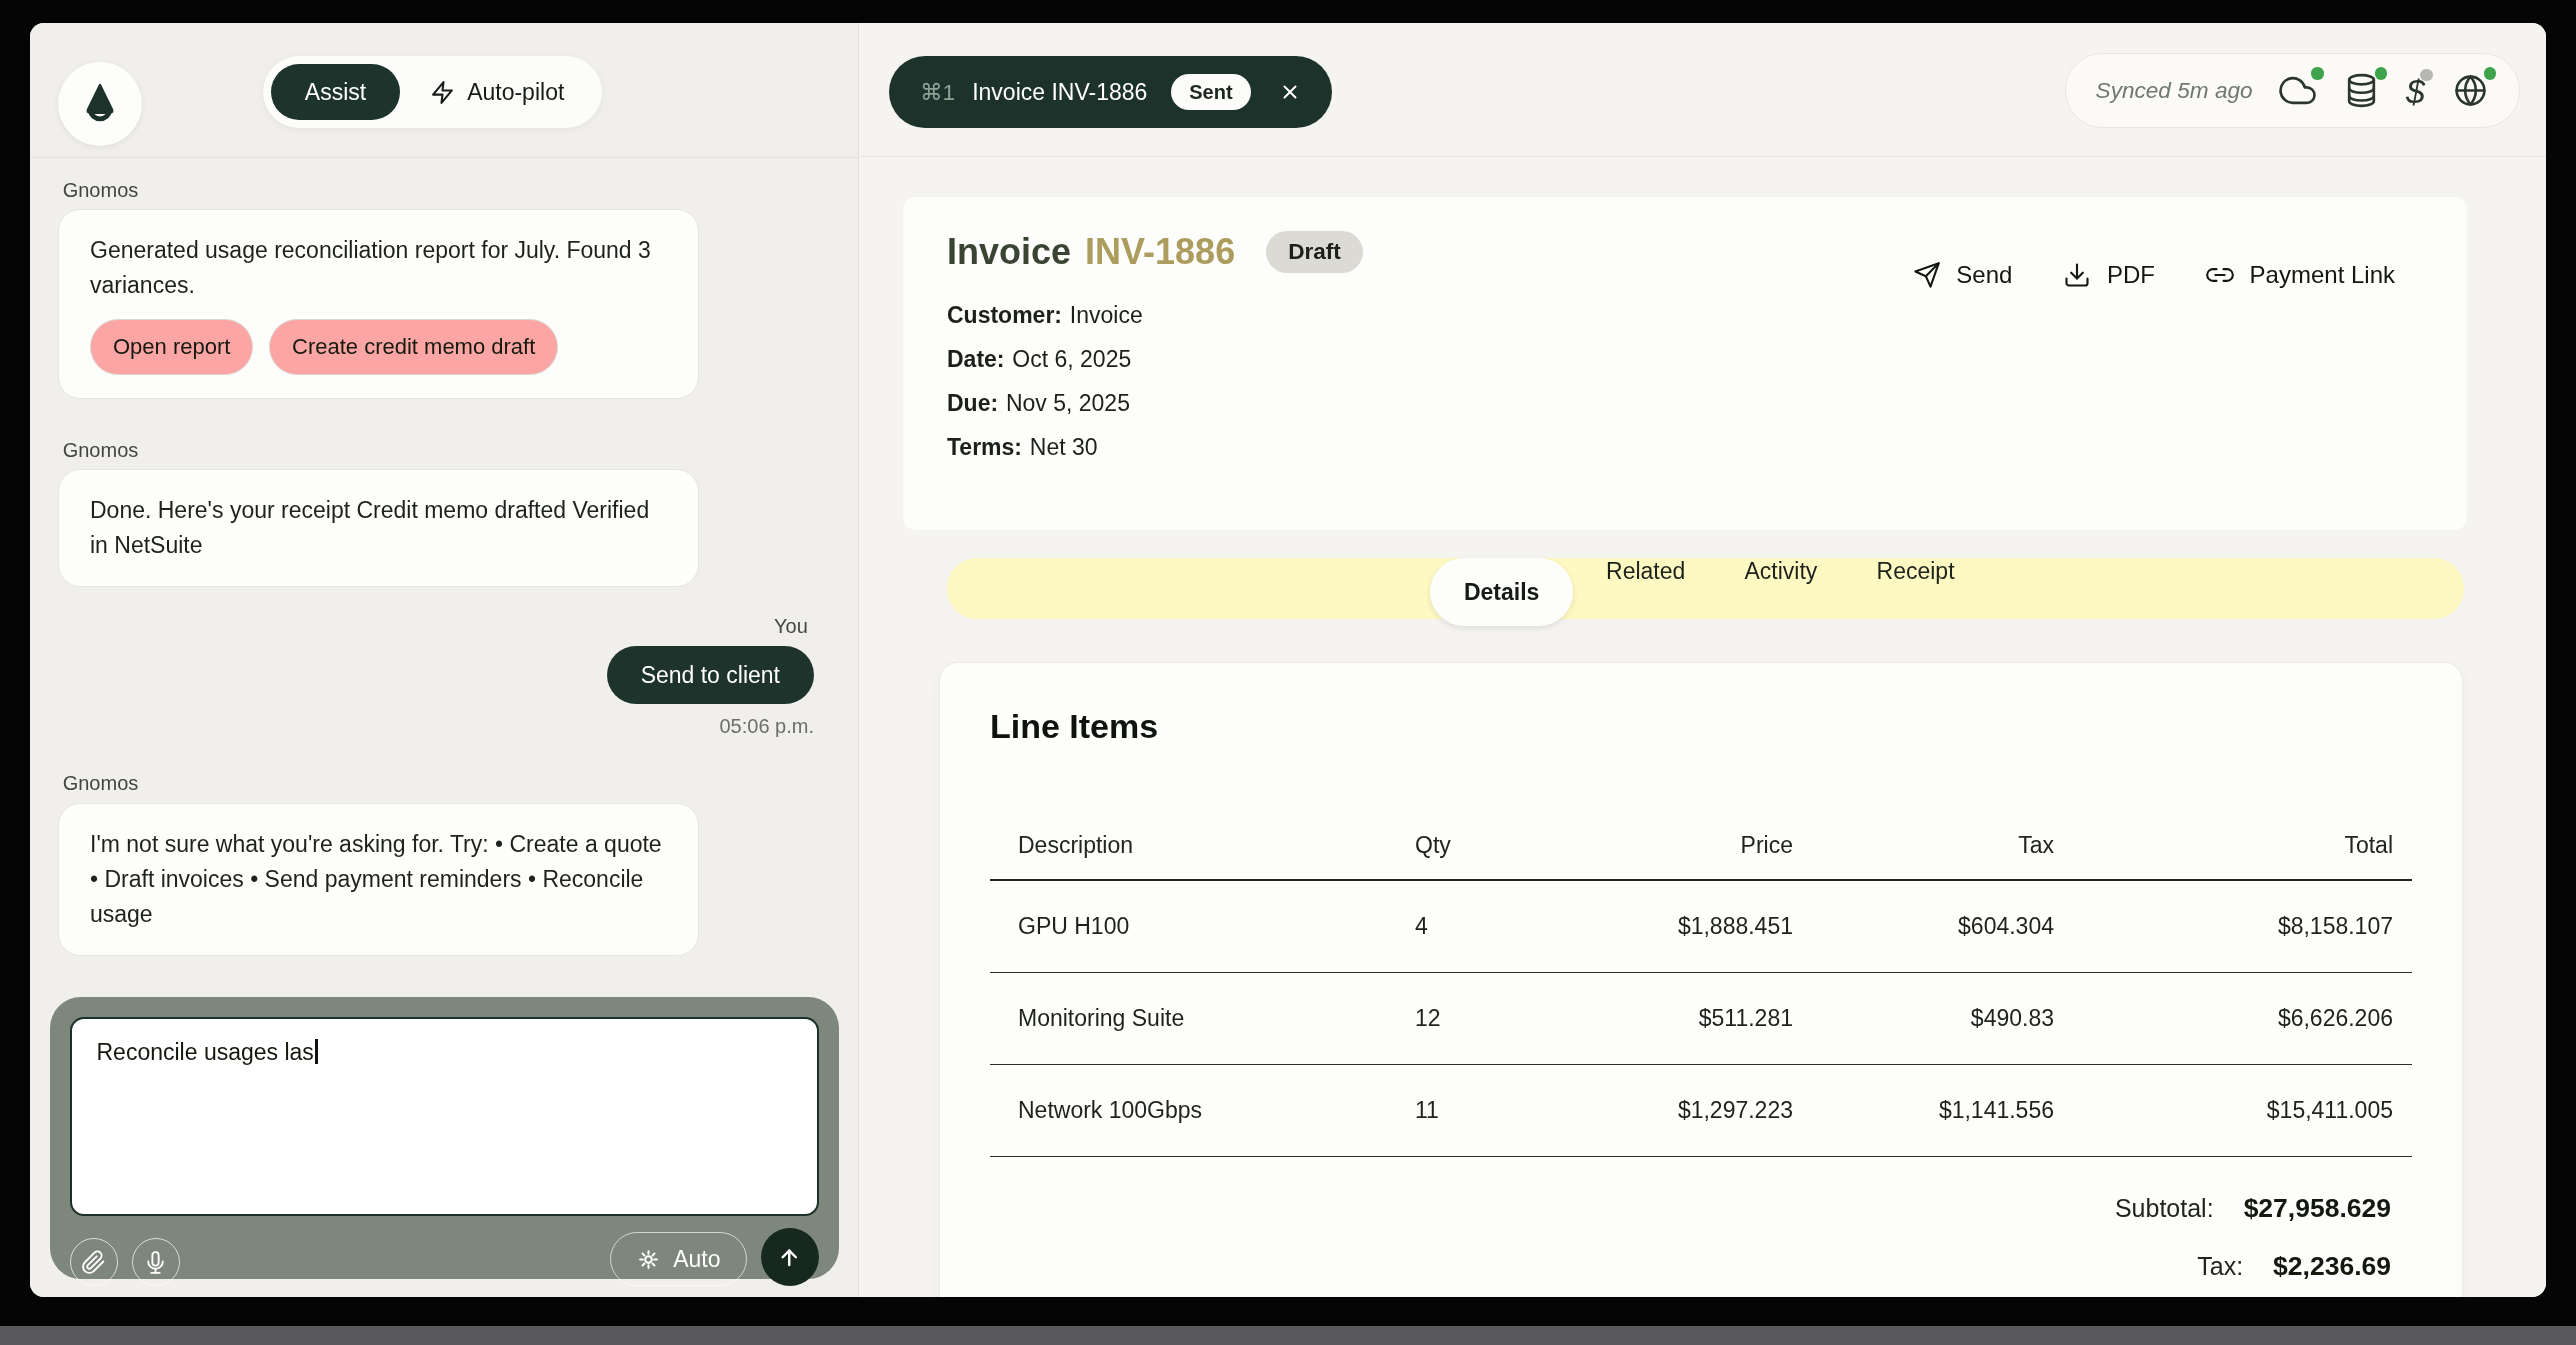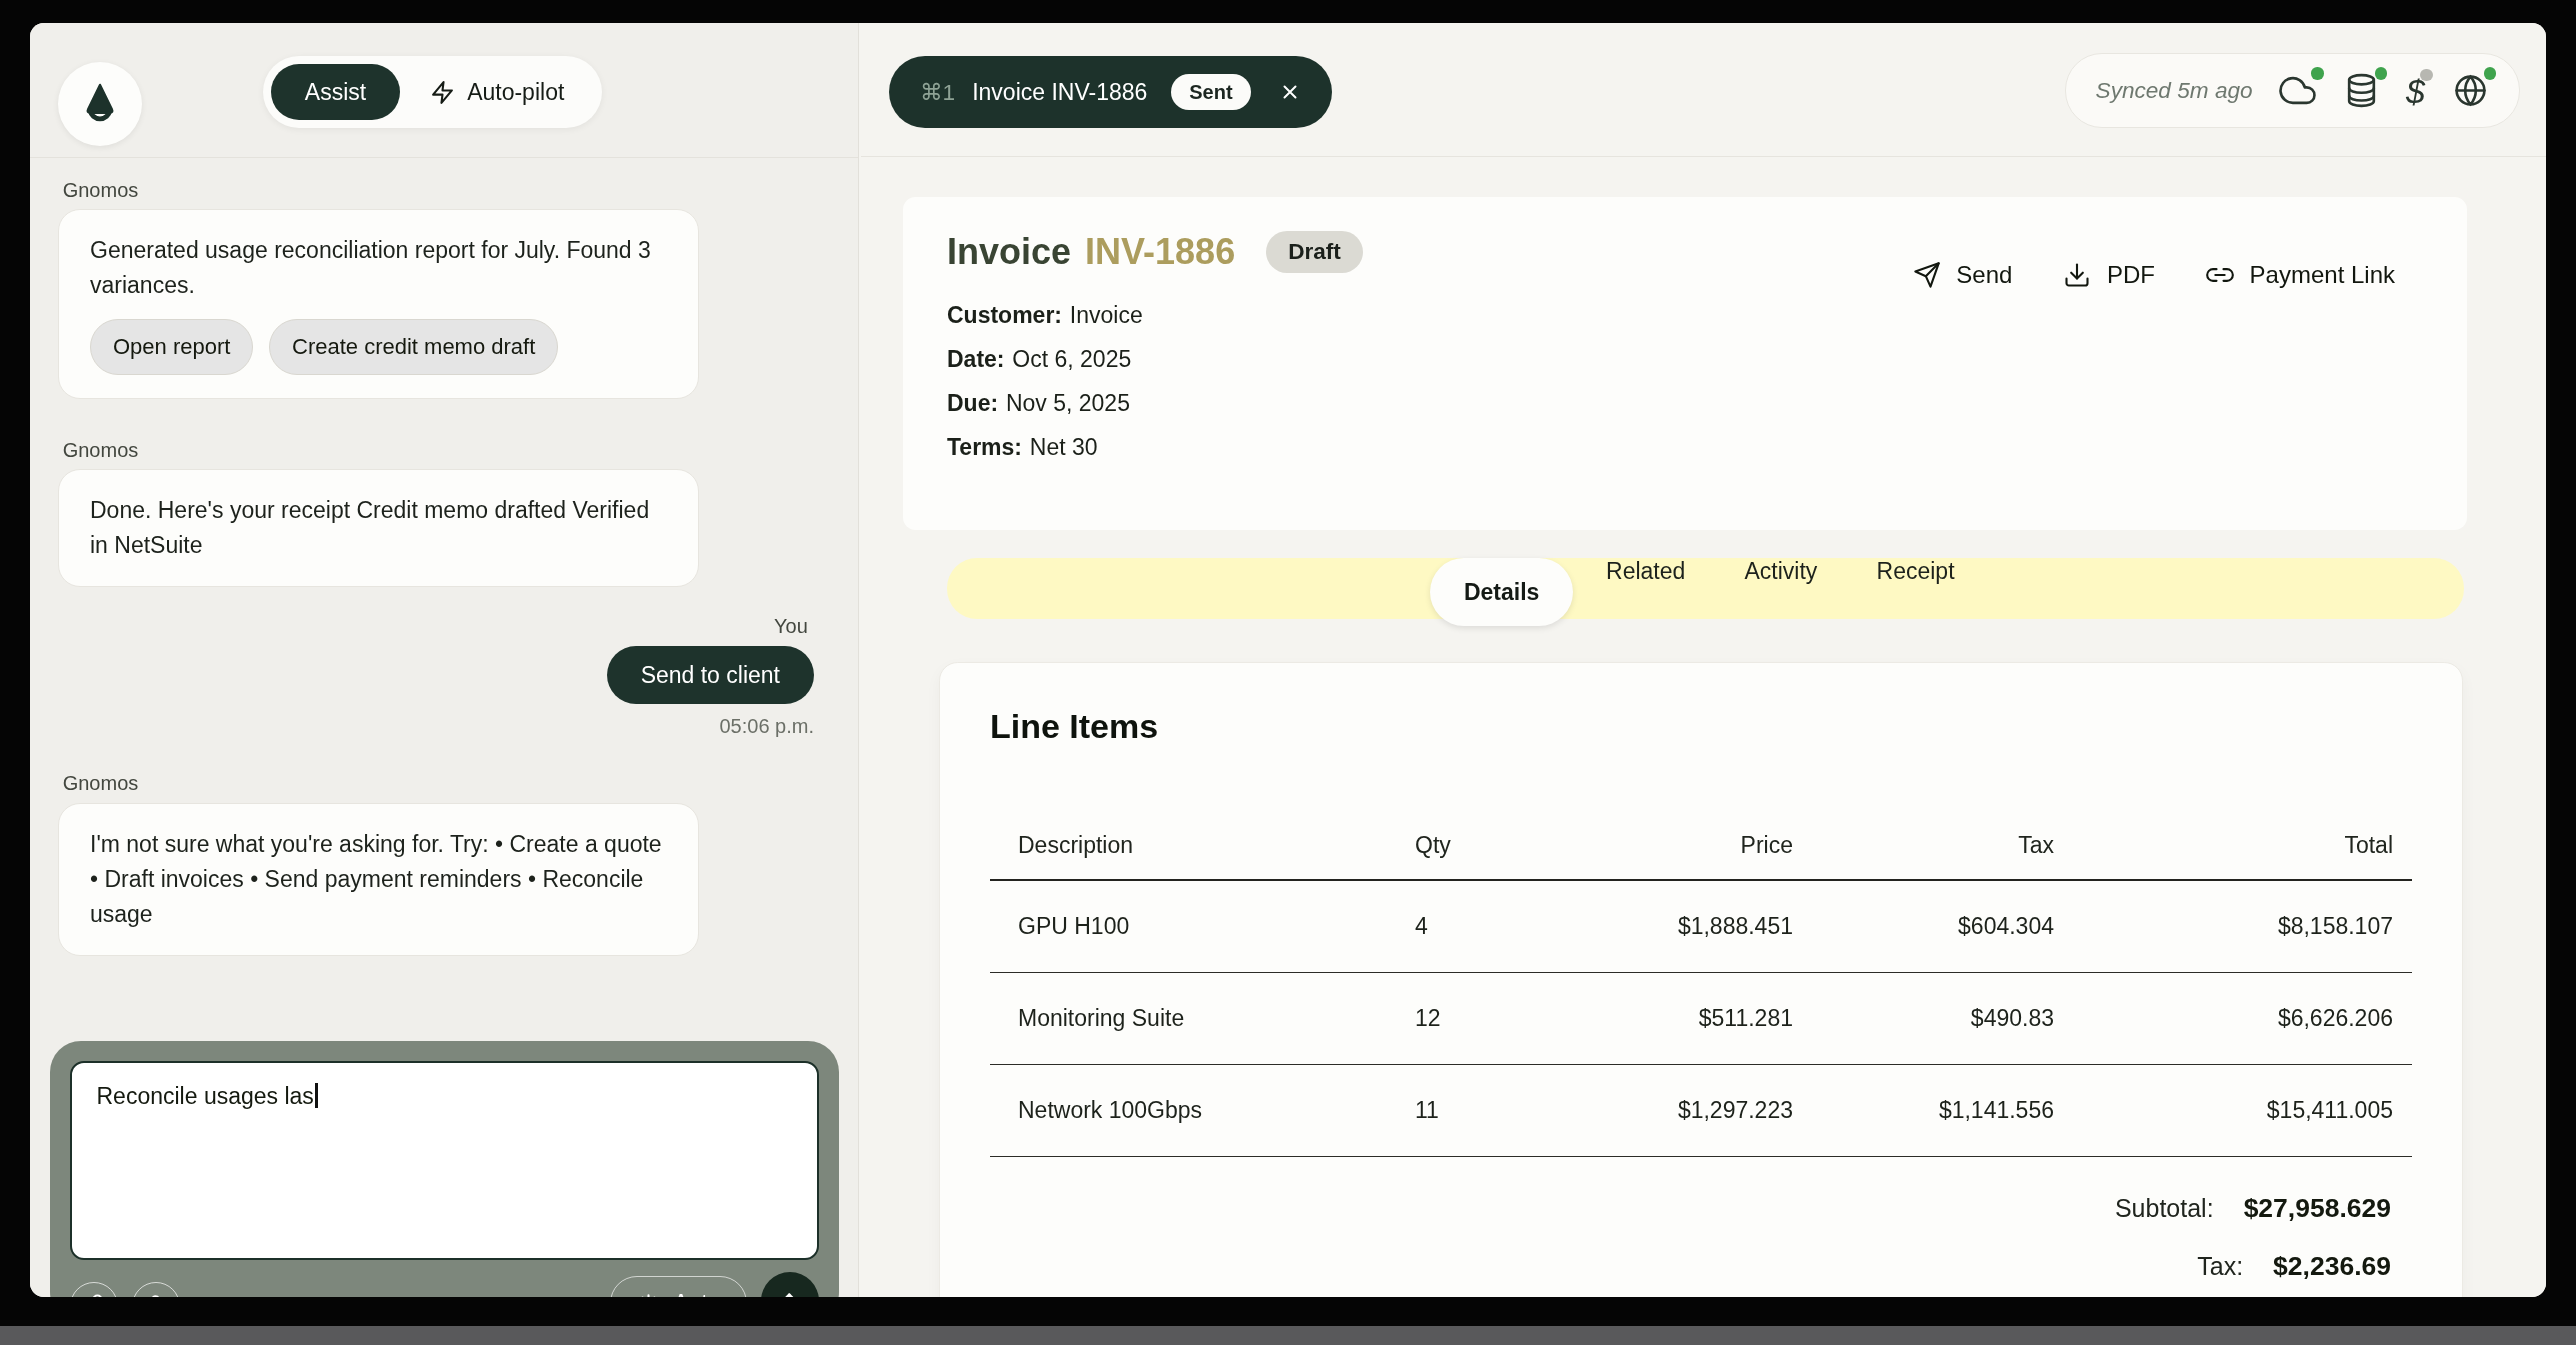--- a/index.html
+++ b/index.html
@@ -23,30 +23,30 @@
   .seg-auto{display:flex;align-items:center;gap:12px;padding:0 30px;font-size:23px;font-weight:500;color:#161c16;}
 
   .messages{position:absolute;left:0;top:137px;width:100%;padding:18.7px 44px 0 28px;
             display:flex;flex-direction:column;overflow:hidden;}
   .author{font-size:20px;color:#43473f;margin:0 0 7.8px 4.7px;}
   .author.right{text-align:right;margin:0 6.2px 7.8px 0;}
   .bubble{width:641px;background:#fdfdfb;border:1.6px solid #e7e5df;border-radius:22px;
           padding:23px 31px;font-size:23px;line-height:35px;color:#1d221c;}
   .chips{display:flex;gap:15.6px;margin-top:15.6px;}
   .chip{border:1.6px solid #d9d7d0;border-radius:777px;padding:9.3px 22px;font-size:22px;color:#15190f;
-        background:#e5e5e5;white-space:nowrap;}
+        background:#fca5a5;white-space:nowrap;}
   .gap-lg{height:40px;flex:none;}
   .gap-md{height:28px;flex:none;}
   .gap-sm{height:34px;flex:none;}
   .user-row{display:flex;justify-content:flex-end;}
   .user-pill{background:#1e332c;color:#fff;font-size:23px;padding:15.6px 34px;border-radius:777px;}
   .time{font-size:20px;color:#6b6f67;text-align:right;margin-top:11px;}
 
   .composer{position:absolute;left:19.5px;top:974px;width:789px;height:282px;border-radius:31px;
-            background:#7d877c;padding:20px;margin-top:44px;}
+            background:#7d877c;padding:20px;}
   .composer-input{height:199px;background:#fff;border:2.3px solid #1c3029;border-radius:14px;
                   padding:17px 25px;font-size:23px;color:#14190f;line-height:33px;}
   .caret{display:inline-block;width:2.3px;height:25px;background:#111;vertical-align:-3.9px;margin-left:1.6px;}
   .composer-row{display:flex;align-items:flex-end;gap:14px;margin-top:12.4px;}
   .icon-btn{width:48px;height:48px;border-radius:50%;border:1.6px solid rgba(255,255,255,.7);
             display:flex;align-items:center;justify-content:center;color:#fff;flex:none;}
   .composer-spacer{flex:1;}
   .auto-pill{height:54px;border-radius:27px;border:1.6px solid rgba(255,255,255,.65);display:flex;
              align-items:center;gap:12.4px;padding:0 25px;color:#fff;font-size:23px;}
   .send-circle{width:58px;height:58px;border-radius:50%;background:#17281f;display:flex;

